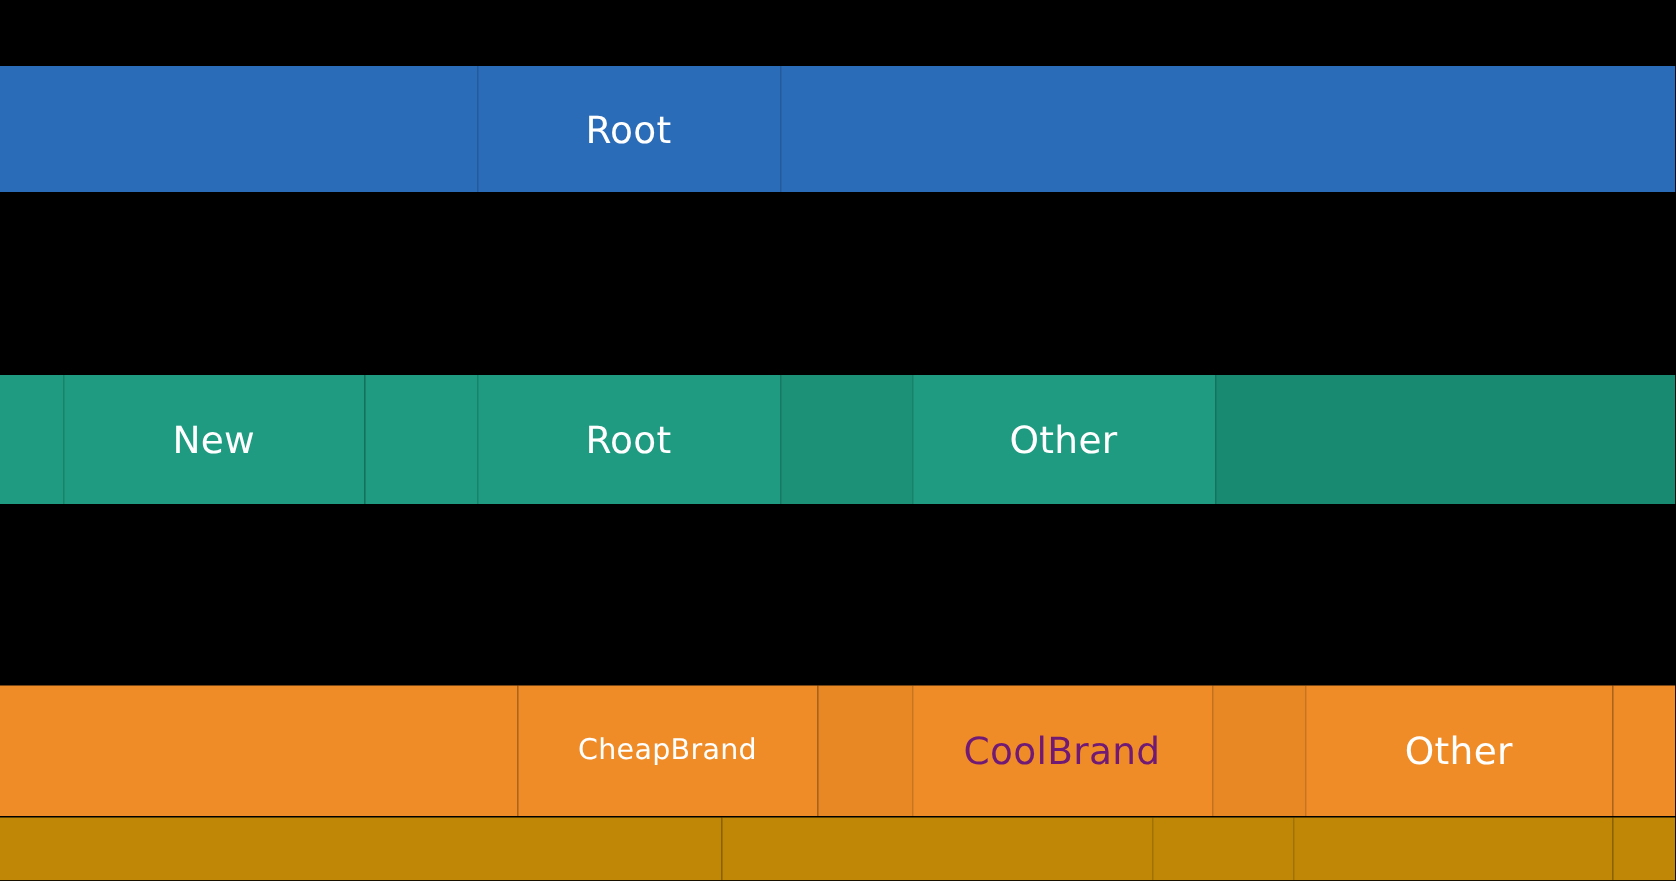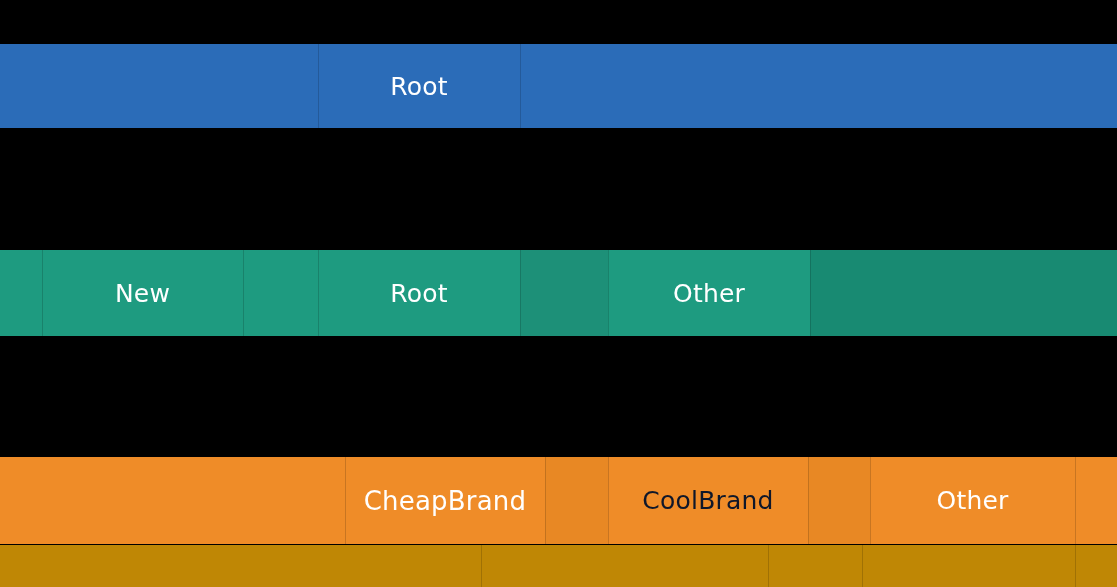--- a/index.html
+++ b/index.html
@@ -81,25 +81,25 @@
       </div>
       <div class="node sep-left" style="left: 520px; width: 88px; background: rgb(29, 144, 120);"></div>
       <div class="node sep-left" style="left: 608px; width: 202px; background: rgb(30, 155, 128);">
         <span class="node-label" style="color: rgb(255, 255, 255); font-size: 25px;">Other</span>
       </div>
       <div class="node sep-left" style="left: 810px; width: 307px; background: rgb(24, 138, 114);"></div>
     </div>
     <div class="level-row" style="top: 457px; height: 87px;">
       <div class="node" style="left: 0px; width: 345px; background: rgb(239, 140, 40);"></div>
       <div class="node sep-left" style="left: 345px; width: 200px; background: rgb(239, 140, 40);">
-        <span class="node-label" style="color: rgb(255, 255, 255); font-size: 26px;">CheapBrand</span>
+        <span class="node-label" style="color: rgb(255, 255, 255); font-size: 19px;">CheapBrand</span>
       </div>
       <div class="node sep-left" style="left: 545px; width: 63px; background: rgb(232, 136, 36);"></div>
       <div class="node sep-left" style="left: 608px; width: 200px; background: rgb(239, 140, 40);">
-        <span class="node-label" style="color: #0f172a; font-size: 25px;">CoolBrand</span>
+        <span class="node-label" style="color: #701a75; font-size: 25px;">CoolBrand</span>
       </div>
       <div class="node sep-left" style="left: 808px; width: 62px; background: rgb(232, 136, 36);"></div>
       <div class="node sep-left" style="left: 870px; width: 205px; background: rgb(239, 140, 40);">
         <span class="node-label" style="color: rgb(255, 255, 255); font-size: 25px;">Other</span>
       </div>
       <div class="node sep-left" style="left: 1075px; width: 42px; background: rgb(239, 140, 40);"></div>
     </div>
     <div class="level-row" style="top: 545px; height: 42px;">
       <div class="node" style="left: 0px; width: 481px; background: rgb(191, 135, 5);"></div>
       <div class="node sep-left" style="left: 481px; width: 287px; background: rgb(191, 135, 5);"></div>

